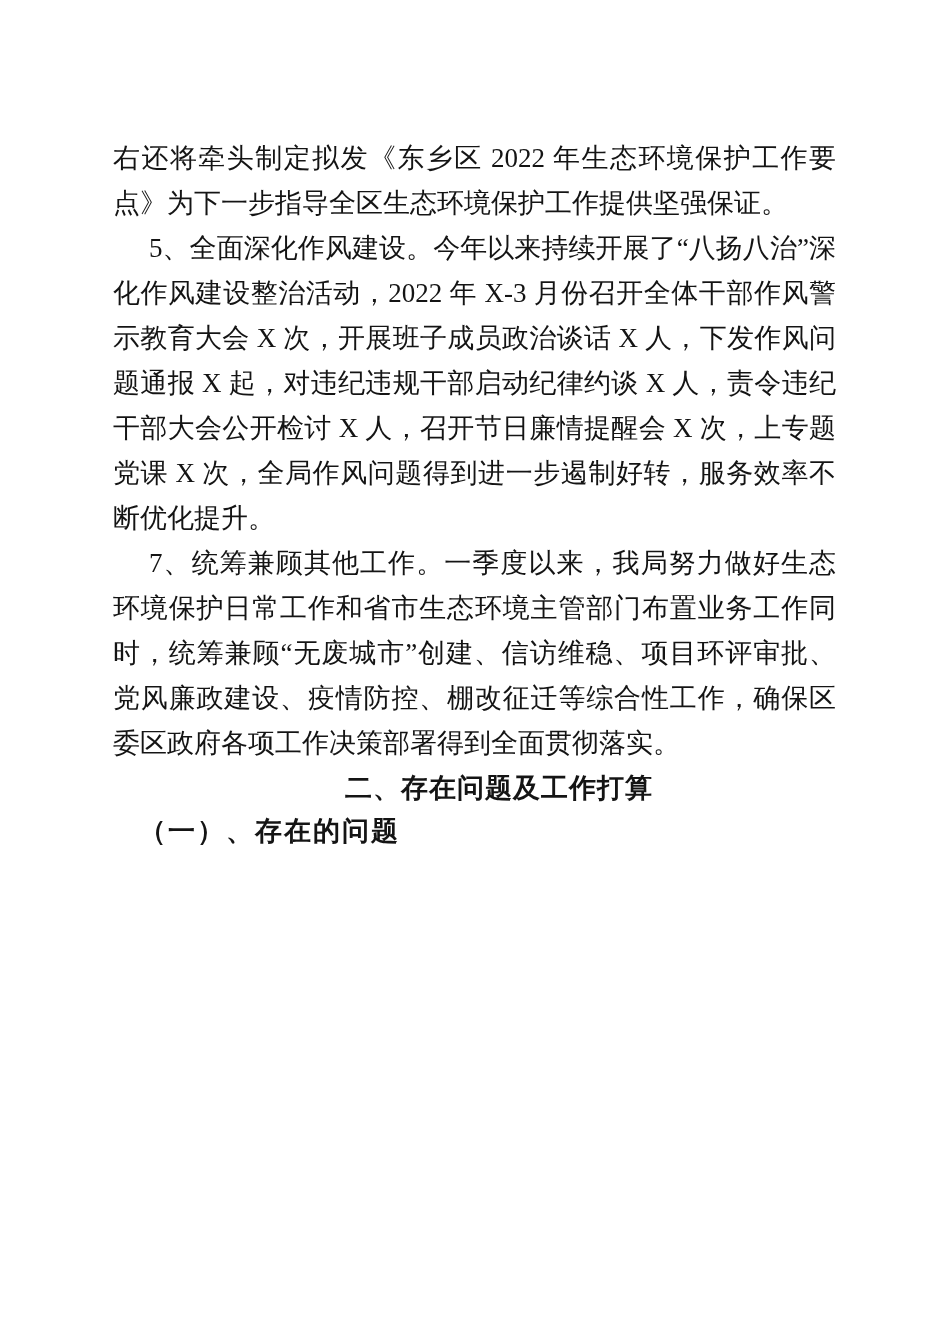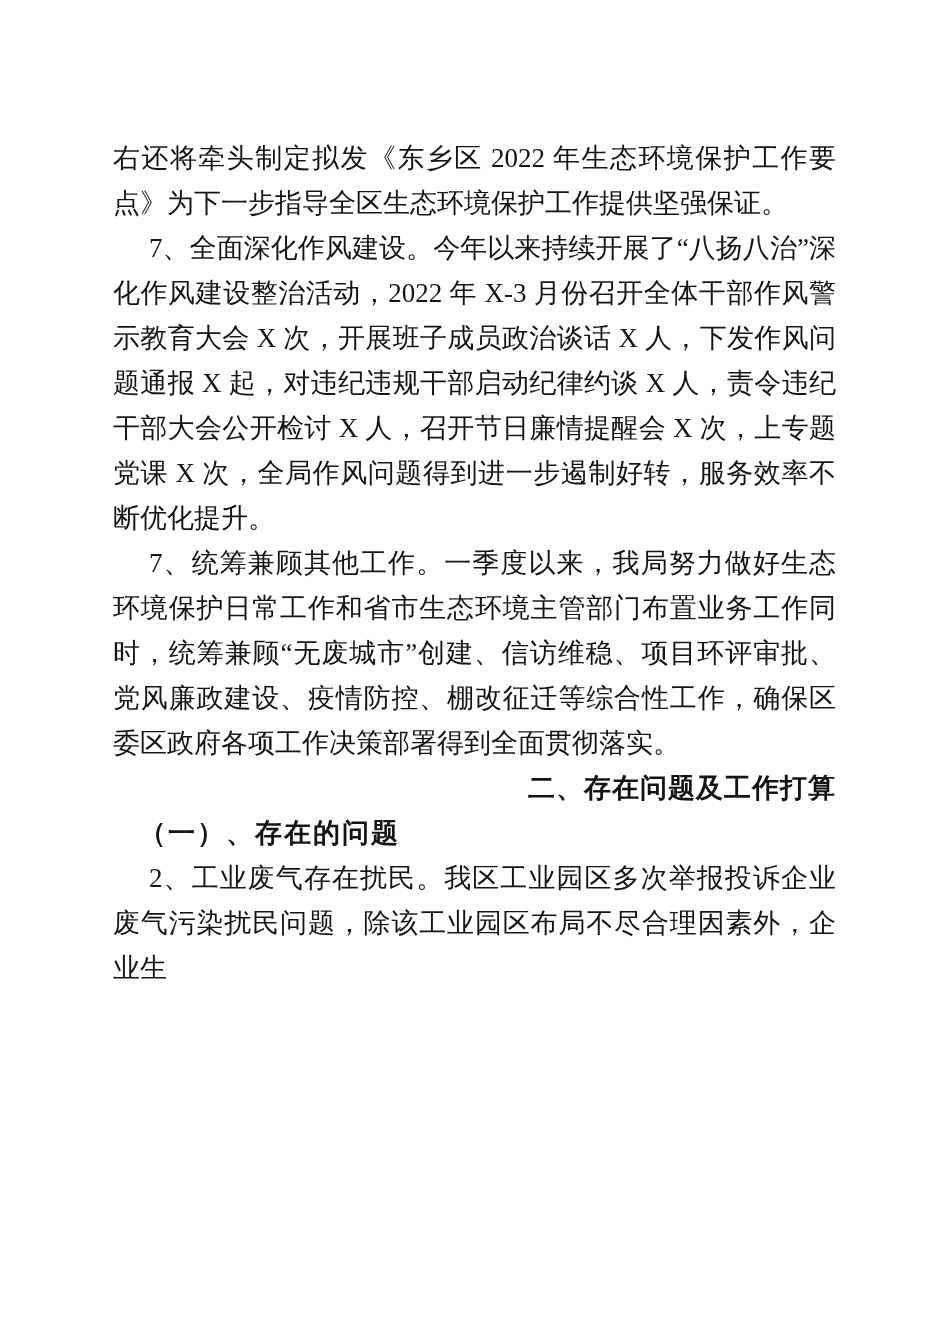--- a/index.html
+++ b/index.html
@@ -27,36 +27,35 @@
     margin: 0;
     text-indent: 36px;
   }
   .para.no-indent {
     text-indent: 0;
   }
   .h-hei {
     font-family: "Liberation Sans", "DejaVu Sans", sans-serif;
     font-weight: 700;
     text-indent: 49px;
-    text-align: right;
+    text-align: center;
     letter-spacing: 1px;
   }
   .h-kai {
-    font-family: Liberation Sans, sans-serif;
+    font-family: Liberation Mono, monospace;
     font-weight: 700;
     text-indent: 26px;
     text-align: left;
     letter-spacing: 2px;
   }
 </style>
 </head>
 <body>
 
 <div class="page">
   <div class="doc">
     <p class="para no-indent">右还将牵头制定拟发《东乡区 2022 年生态环境保护工作要点》为下一步指导全区生态环境保护工作提供坚强保证。</p>
-    <p class="para">7、全面深化作风建设。今年以来持续开展了“八扬八治”深化作风建设整治活动，2022 年 X-3 月份召开全体干部作风警示教育大会 X 次，开展班子成员政治谈话 X 人，下发作风问题通报 X 起，对违纪违规干部启动纪律约谈 X 人，责令违纪干部大会公开检讨 X 人，召开节日廉情提醒会 X 次，上专题党课 X 次，全局作风问题得到进一步遏制好转，服务效率不断优化提升。</p>
+    <p class="para">5、全面深化作风建设。今年以来持续开展了“八扬八治”深化作风建设整治活动，2022 年 X-3 月份召开全体干部作风警示教育大会 X 次，开展班子成员政治谈话 X 人，下发作风问题通报 X 起，对违纪违规干部启动纪律约谈 X 人，责令违纪干部大会公开检讨 X 人，召开节日廉情提醒会 X 次，上专题党课 X 次，全局作风问题得到进一步遏制好转，服务效率不断优化提升。</p>
     <p class="para">7、统筹兼顾其他工作。一季度以来，我局努力做好生态环境保护日常工作和省市生态环境主管部门布置业务工作同时，统筹兼顾“无废城市”创建、信访维稳、项目环评审批、党风廉政建设、疫情防控、棚改征迁等综合性工作，确保区委区政府各项工作决策部署得到全面贯彻落实。</p>
     <p class="para h-hei">二、存在问题及工作打算</p>
     <p class="para h-kai">（一）、存在的问题</p>
-    <p class="para">2、工业废气存在扰民。我区工业园区多次举报投诉企业废气污染扰民问题，除该工业园区布局不尽合理因素外，企业生</p>
   </div>
 </div>
 
 </body></html>

